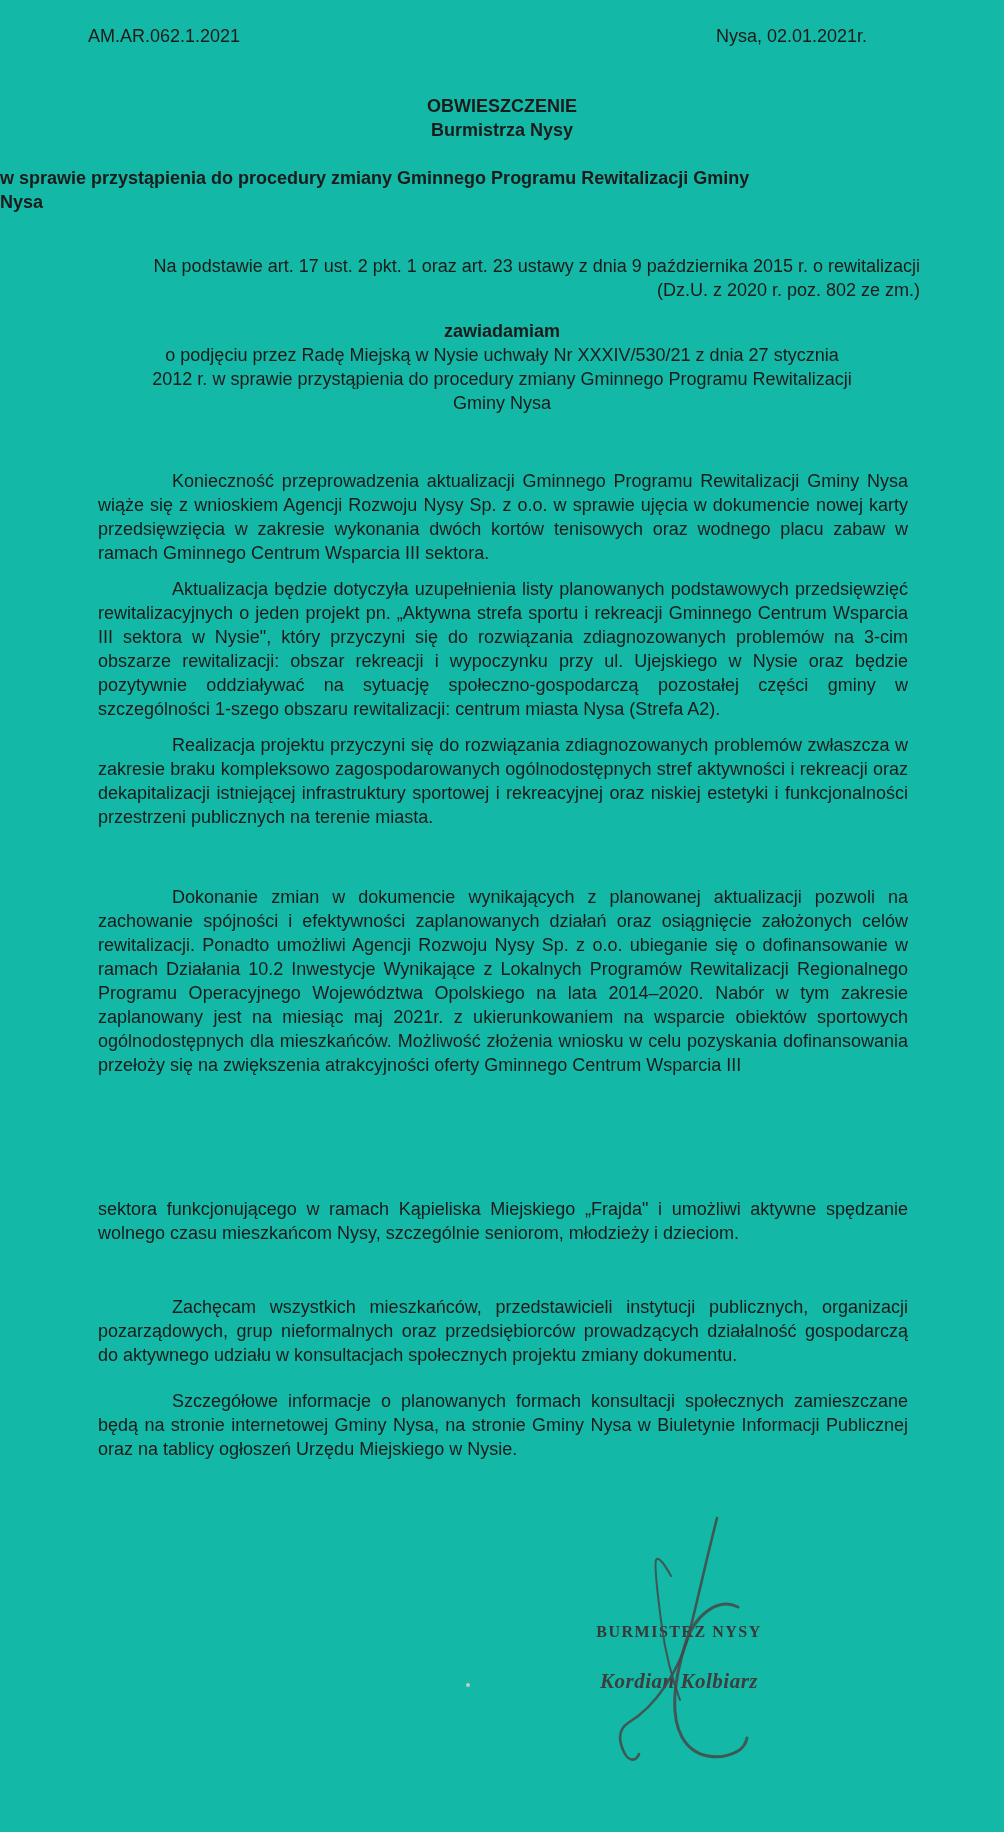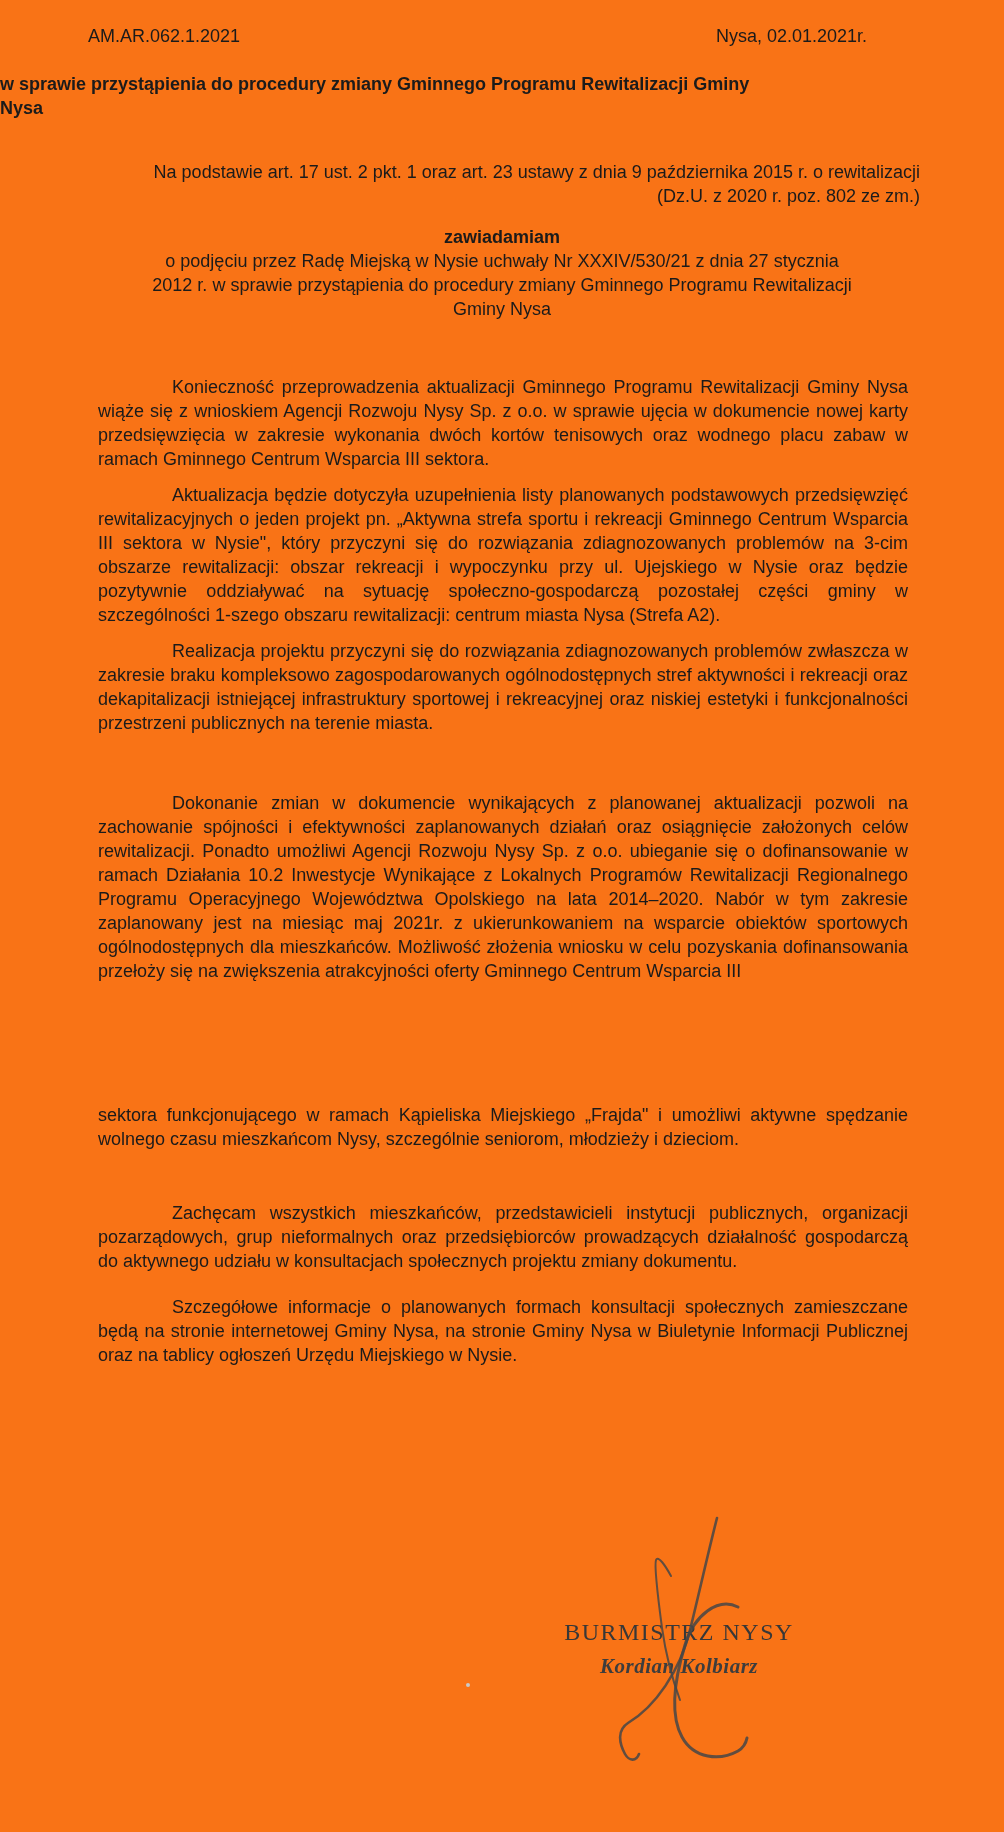--- a/index.html
+++ b/index.html
@@ -5,21 +5,21 @@
   html, body {
     margin: 0;
     padding: 0;
     background: #ffffff;
   }
   .page {
     position: relative;
     width: 1004px;
     height: 1832px;
     margin: 0 auto;
-    background: #f97316;
+    background: #14b8a6;
     color: #1b1b1b;
     font-family: "Liberation Sans", sans-serif;
     font-size: 18px;
     line-height: 24px;
     overflow: hidden;
   }
   .header-row {
     display: flex;
     justify-content: space-between;
     padding: 24px 137px 0 88px;
@@ -65,27 +65,27 @@
 
   .sig-block {
     position: absolute;
     left: 553px;
     top: 1620px;
     width: 252px;
     text-align: center;
   }
   .sig-role {
     font-family: "Liberation Serif", serif;
-    font-weight: 400;
-    font-size: 24px;
+    font-weight: 700;
+    font-size: 16px;
     letter-spacing: 1.5px;
     color: #383838;
   }
   .sig-name {
-    margin-top: 10px;
+    margin-top: 25px;
     font-family: "Liberation Serif", serif;
     font-style: italic;
     font-weight: 700;
     font-size: 21px;
     letter-spacing: 0.5px;
     color: #3d3d3d;
   }
   .sig-svg {
     position: absolute;
     left: 570px;
@@ -113,20 +113,24 @@
 </head>
 <body>
 
 <div class="page">
 
   <div class="header-row">
     <span class="ref-number">AM.AR.062.1.2021</span>
     <span class="place-date">Nysa, 02.01.2021r.</span>
   </div>
 
+  <div class="doc-title">
+    <div>OBWIESZCZENIE</div>
+    <div>Burmistrza Nysy</div>
+  </div>
 
   <div class="subject">
     <div>w sprawie przystąpienia do procedury zmiany Gminnego Programu Rewitalizacji Gminy</div>
     <div>Nysa</div>
   </div>
 
   <div class="legal">
     <div>Na podstawie art. 17 ust. 2 pkt. 1 oraz art. 23 ustawy z dnia 9 października 2015 r. o rewitalizacji</div>
     <div>(Dz.U. z 2020 r. poz. 802 ze zm.)</div>
   </div>

